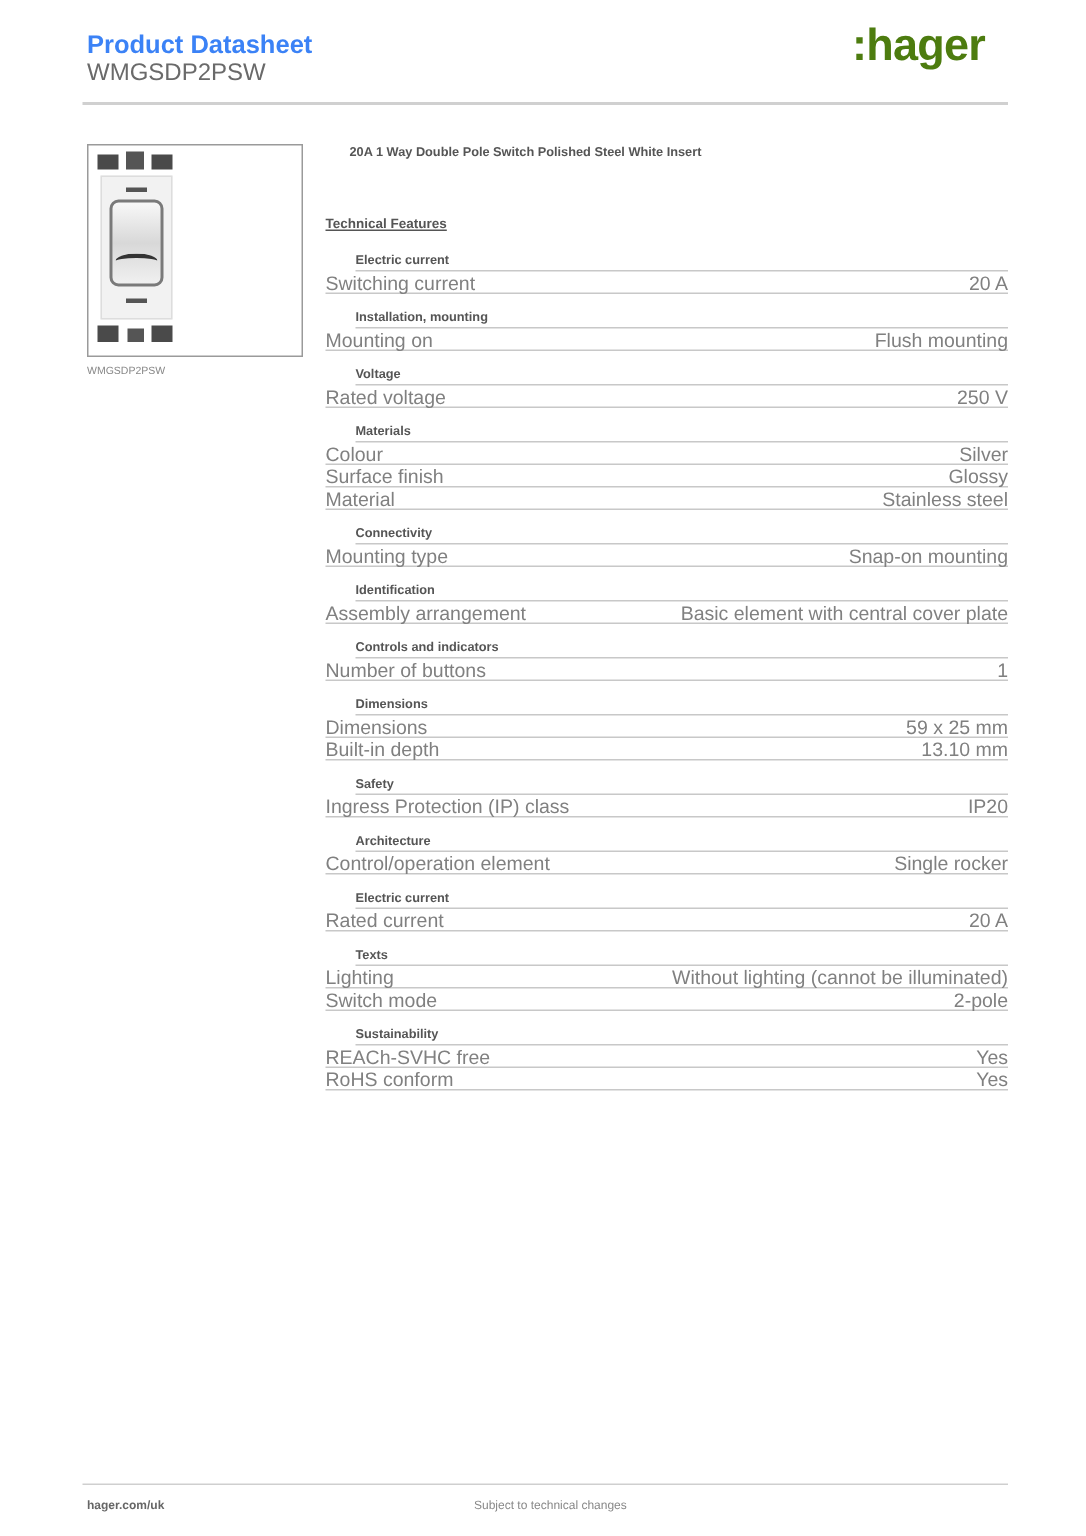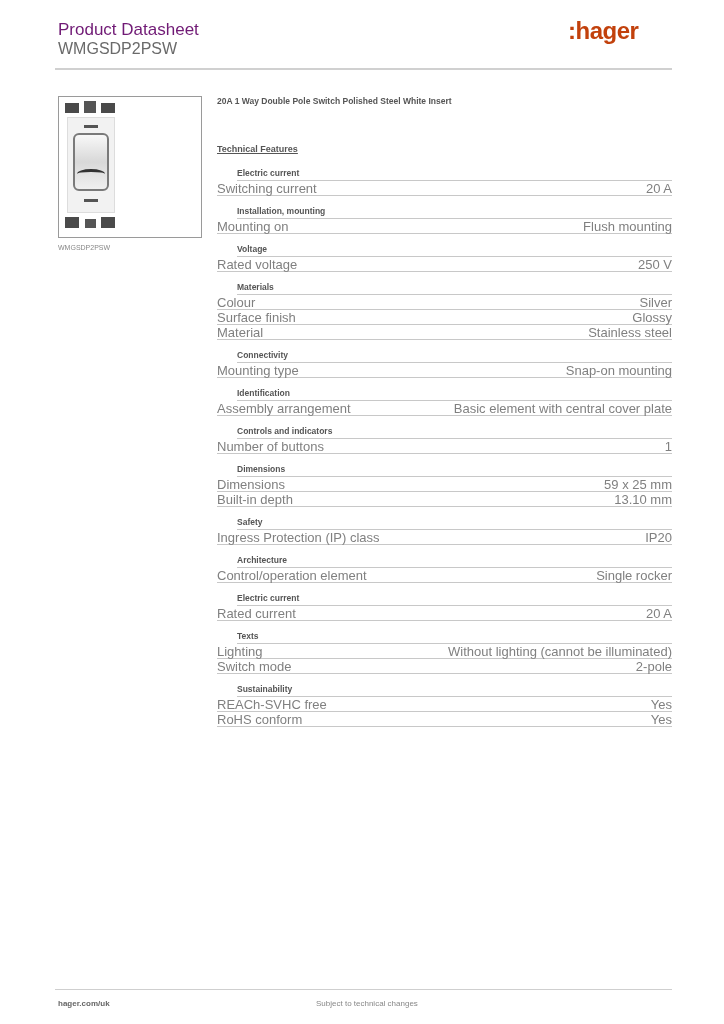--- a/index.html
+++ b/index.html
@@ -1,37 +1,37 @@
 <!DOCTYPE html>
 <html><head>
   <meta charset="utf-8">
   <style>
     * { box-sizing: border-box; margin: 0; padding: 0; }
     html, body { width: 724px; height: 1024px; background: #ffffff; overflow: hidden; }
     body { position: relative; font-family: "Liberation Sans", sans-serif; color: #555; }
 
     .header { position: absolute; left: 58px; top: 20px; }
-    .title { font-size: 17px; font-weight: normal; color: #701a75; line-height: 20px; }
+    .title { font-size: 17px; font-weight: bold; color: #3b82f6; line-height: 20px; }
     .subtitle { font-size: 16px; color: #6a6a6a; line-height: 18px; margin-top: 0px; }
-    .logo { position: absolute; left: 568px; top: 16px; font-size: 24px; font-weight: bold; color: #c2410c; letter-spacing: -0.5px; line-height: 30px; }
+    .logo { position: absolute; left: 568px; top: 16px; font-size: 30px; font-weight: bold; color: #4d7c0f; letter-spacing: -0.5px; line-height: 30px; }
     .header-rule { position: absolute; left: 55px; top: 68px; width: 617px; height: 2px; background: #d0d0d0; }
 
     .image-box { position: absolute; left: 58px; top: 96px; width: 144px; height: 142px; border: 1px solid #9a9a9a; background: #fff; }
     .image-caption { position: absolute; left: 58px; top: 244px; font-size: 7px; color: #888; }
 
     
     .sw { position: absolute; left: 4px; top: 4px; width: 55px; height: 130px; }
     .clip { position: absolute; background: #4a4a4a; }
     .body-plate { position: absolute; left: 4px; top: 16px; width: 48px; height: 96px; background: #f2f2f2; border: 1px solid #ddd; }
     .rocker { position: absolute; left: 10px; top: 32px; width: 36px; height: 58px; border-radius: 6px; border: 2px solid #7a7a7a; background: linear-gradient(180deg,#f8f8f8 0%,#d8d8d8 50%,#f0f0f0 100%); }
     .rocker-wave { position: absolute; left: 2px; top: 34px; width: 28px; height: 10px; border-top: 3px solid #333; border-radius: 50% 50% 0 0; }
     .slot { position: absolute; width: 14px; height: 3px; background: #555; }
 
     .main { position: absolute; left: 217px; top: 96px; width: 455px; }
-    .product-name { font-size: 8.5px; font-weight: bold; color: #555; line-height: 11px; }
+    .product-name { font-size: 8.5px; font-weight: bold; color: #555; line-height: 11px; margin-left: 16px; }
     .tech-title { font-size: 9px; font-weight: bold; color: #555; margin-top: 36px; line-height: 12px; text-decoration: underline; }
 
     .groups { margin-top: 13px; }
     .group { margin-bottom: 10px; }
     .group-title { font-size: 8.5px; font-weight: bold; color: #555; line-height: 11px; padding-bottom: 1px; border-bottom: 1px solid #c8c8c8; margin-left: 20px; }
     .row { display: flex; justify-content: space-between; font-size: 13px; color: #808080; line-height: 13px; border-bottom: 1px solid #c8c8c8; padding-top: 1px; }
     .row .v { text-align: left; }
 
     .footer-rule { position: absolute; left: 55px; top: 989px; width: 617px; height: 1px; background: #cfcfcf; }
     .footer-left { position: absolute; left: 58px; top: 999px; font-size: 8px; font-weight: bold; color: #666; }

